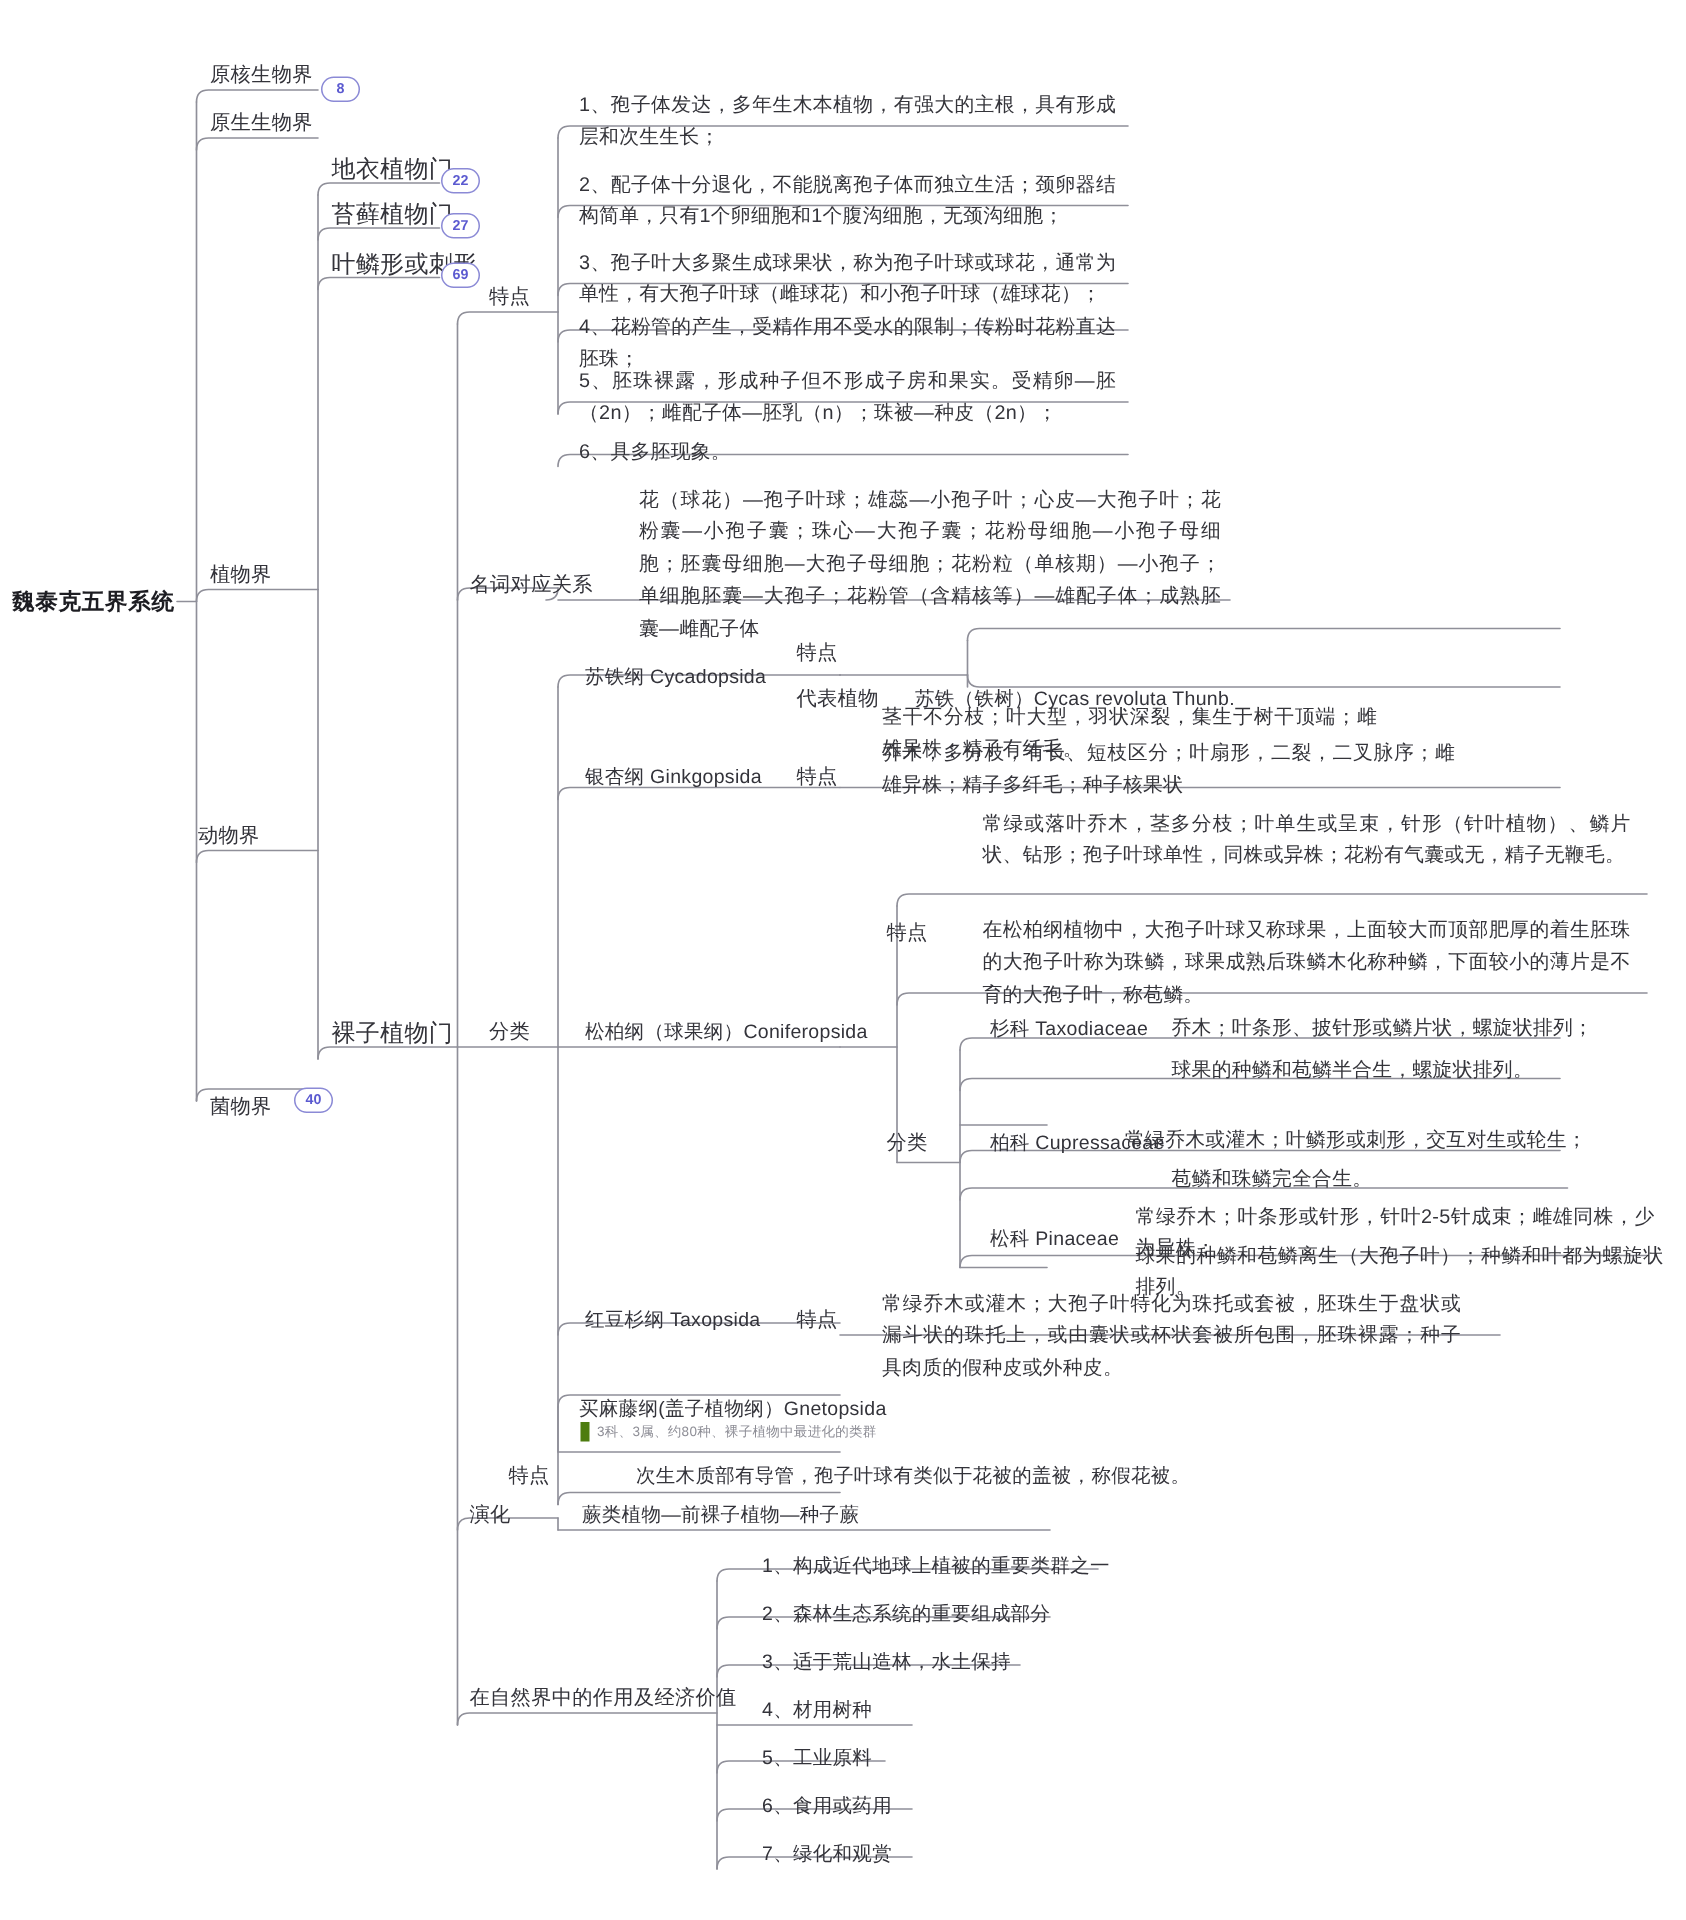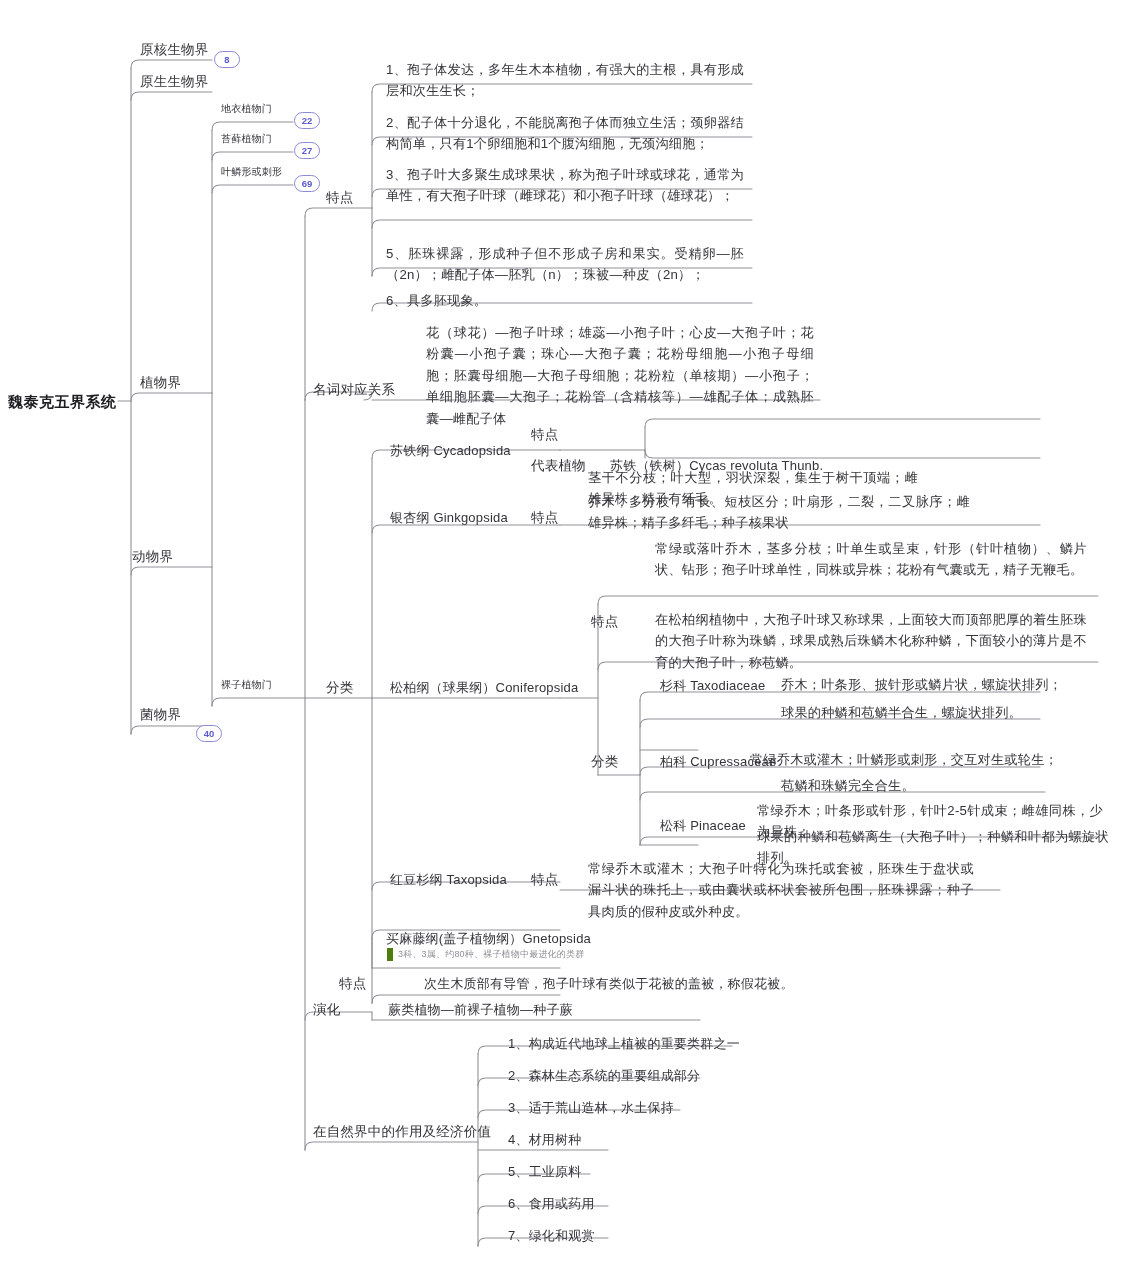--- a/index.html
+++ b/index.html
@@ -31,21 +31,21 @@
   }
   .node.wrap{ white-space:normal; }
   .node.lat{ font-style:normal; }
   .root{
     font-size:15px;
     font-weight:bold;
     color:#1d1d22;
     letter-spacing:.5px;
   }
   .kingdom{ font-size:13.5px; }
-  .phylum{ font-size:10px;font-family:Liberation Mono, monospace; }
+  .phylum{ font-size:16px; }
   .keynode{ font-size:13.5px; }
   .leafpara{
     font-size:13.2px;
     line-height:1.62;
     color:#34343a;
     text-align:justify;
   }
   .tiny{
     font-size:9px;
     color:#8e8e96;
@@ -174,21 +174,21 @@
 
   <div class="node kingdom" style="left:140px; top:40px;">原核生物界</div>
   <div class="badge" style="left:214px; top:51px;">8</div>
 
   <div class="node kingdom" style="left:140px; top:72px;">原生生物界</div>
 
   <div class="node kingdom" style="left:140px; top:373px;">植物界</div>
 
   <div class="node kingdom" style="left:132px; top:547px;">动物界</div>
 
-  <div class="node kingdom" style="left:140px; top:706px;font-family:Liberation Mono, monospace;">菌物界</div>
+  <div class="node kingdom" style="left:140px; top:728px;">菌物界</div>
   <div class="badge" style="left:196px; top:725px;">40</div>
 
   <div class="node phylum" style="left:221px; top:102px;">地衣植物门</div>
   <div class="badge" style="left:294px; top:112px;">22</div>
 
   <div class="node phylum" style="left:221px; top:132px;">苔藓植物门</div>
   <div class="badge" style="left:294px; top:142px;">27</div>
 
   <div class="node phylum" style="left:221px; top:165px;">叶鳞形或刺形</div>
   <div class="badge" style="left:294px; top:175px;">69</div>
@@ -197,20 +197,21 @@
 
   <div class="node keynode" style="left:326px; top:188px;">特点</div>
   <div class="node keynode" style="left:313px; top:380px;">名词对应关系</div>
   <div class="node keynode" style="left:326px; top:678px;">分类</div>
   <div class="node keynode" style="left:313px; top:1000px;">演化</div>
   <div class="node keynode" style="left:313px; top:1122px;">在自然界中的作用及经济价值</div>
 
   <div class="node wrap leafpara" style="left:386px; top:59px; width:358px;">1、孢子体发达，多年生木本植物，有强大的主根，具有形成层和次生生长；</div>
   <div class="node wrap leafpara" style="left:386px; top:112px; width:358px;">2、配子体十分退化，不能脱离孢子体而独立生活；颈卵器结构简单，只有1个卵细胞和1个腹沟细胞，无颈沟细胞；</div>
   <div class="node wrap leafpara" style="left:386px; top:164px; width:358px;">3、孢子叶大多聚生成球果状，称为孢子叶球或球花，通常为单性，有大孢子叶球（雌球花）和小孢子叶球（雄球花）；</div>
+  <div class="node wrap leafpara" style="left:386px; top:207px; width:358px;">4、花粉管的产生，受精作用不受水的限制；传粉时花粉直达胚珠；</div>
   <div class="node wrap leafpara" style="left:386px; top:243px; width:358px;">5、胚珠裸露，形成种子但不形成子房和果实。受精卵—胚（2n）；雌配子体—胚乳（n）；珠被—种皮（2n）；</div>
   <div class="node wrap leafpara" style="left:386px; top:290px; width:358px;">6、具多胚现象。</div>
 
   <div class="node wrap leafpara" style="left:426px; top:322px; width:388px;">花（球花）—孢子叶球；雄蕊—小孢子叶；心皮—大孢子叶；花粉囊—小孢子囊；珠心—大孢子囊；花粉母细胞—小孢子母细胞；胚囊母细胞—大孢子母细胞；花粉粒（单核期）—小孢子；单细胞胚囊—大孢子；花粉管（含精核等）—雄配子体；成熟胚囊—雌配子体</div>
 
   <div class="node lat" style="left:390px; top:441px;">苏铁纲 Cycadopsida</div>
   <div class="node keynode" style="left:531px; top:425px;">特点</div>
   <div class="node wrap leafpara" style="left:588px; top:419px; width:330px;margin-top:48px;">茎干不分枝；叶大型，羽状深裂，集生于树干顶端；雌雄异株；精子有纤毛。</div>
   <div class="node keynode" style="left:531px; top:456px;">代表植物</div>
   <div class="node lat" style="left:610px; top:456px;">苏铁（铁树）Cycas revoluta Thunb.</div>

